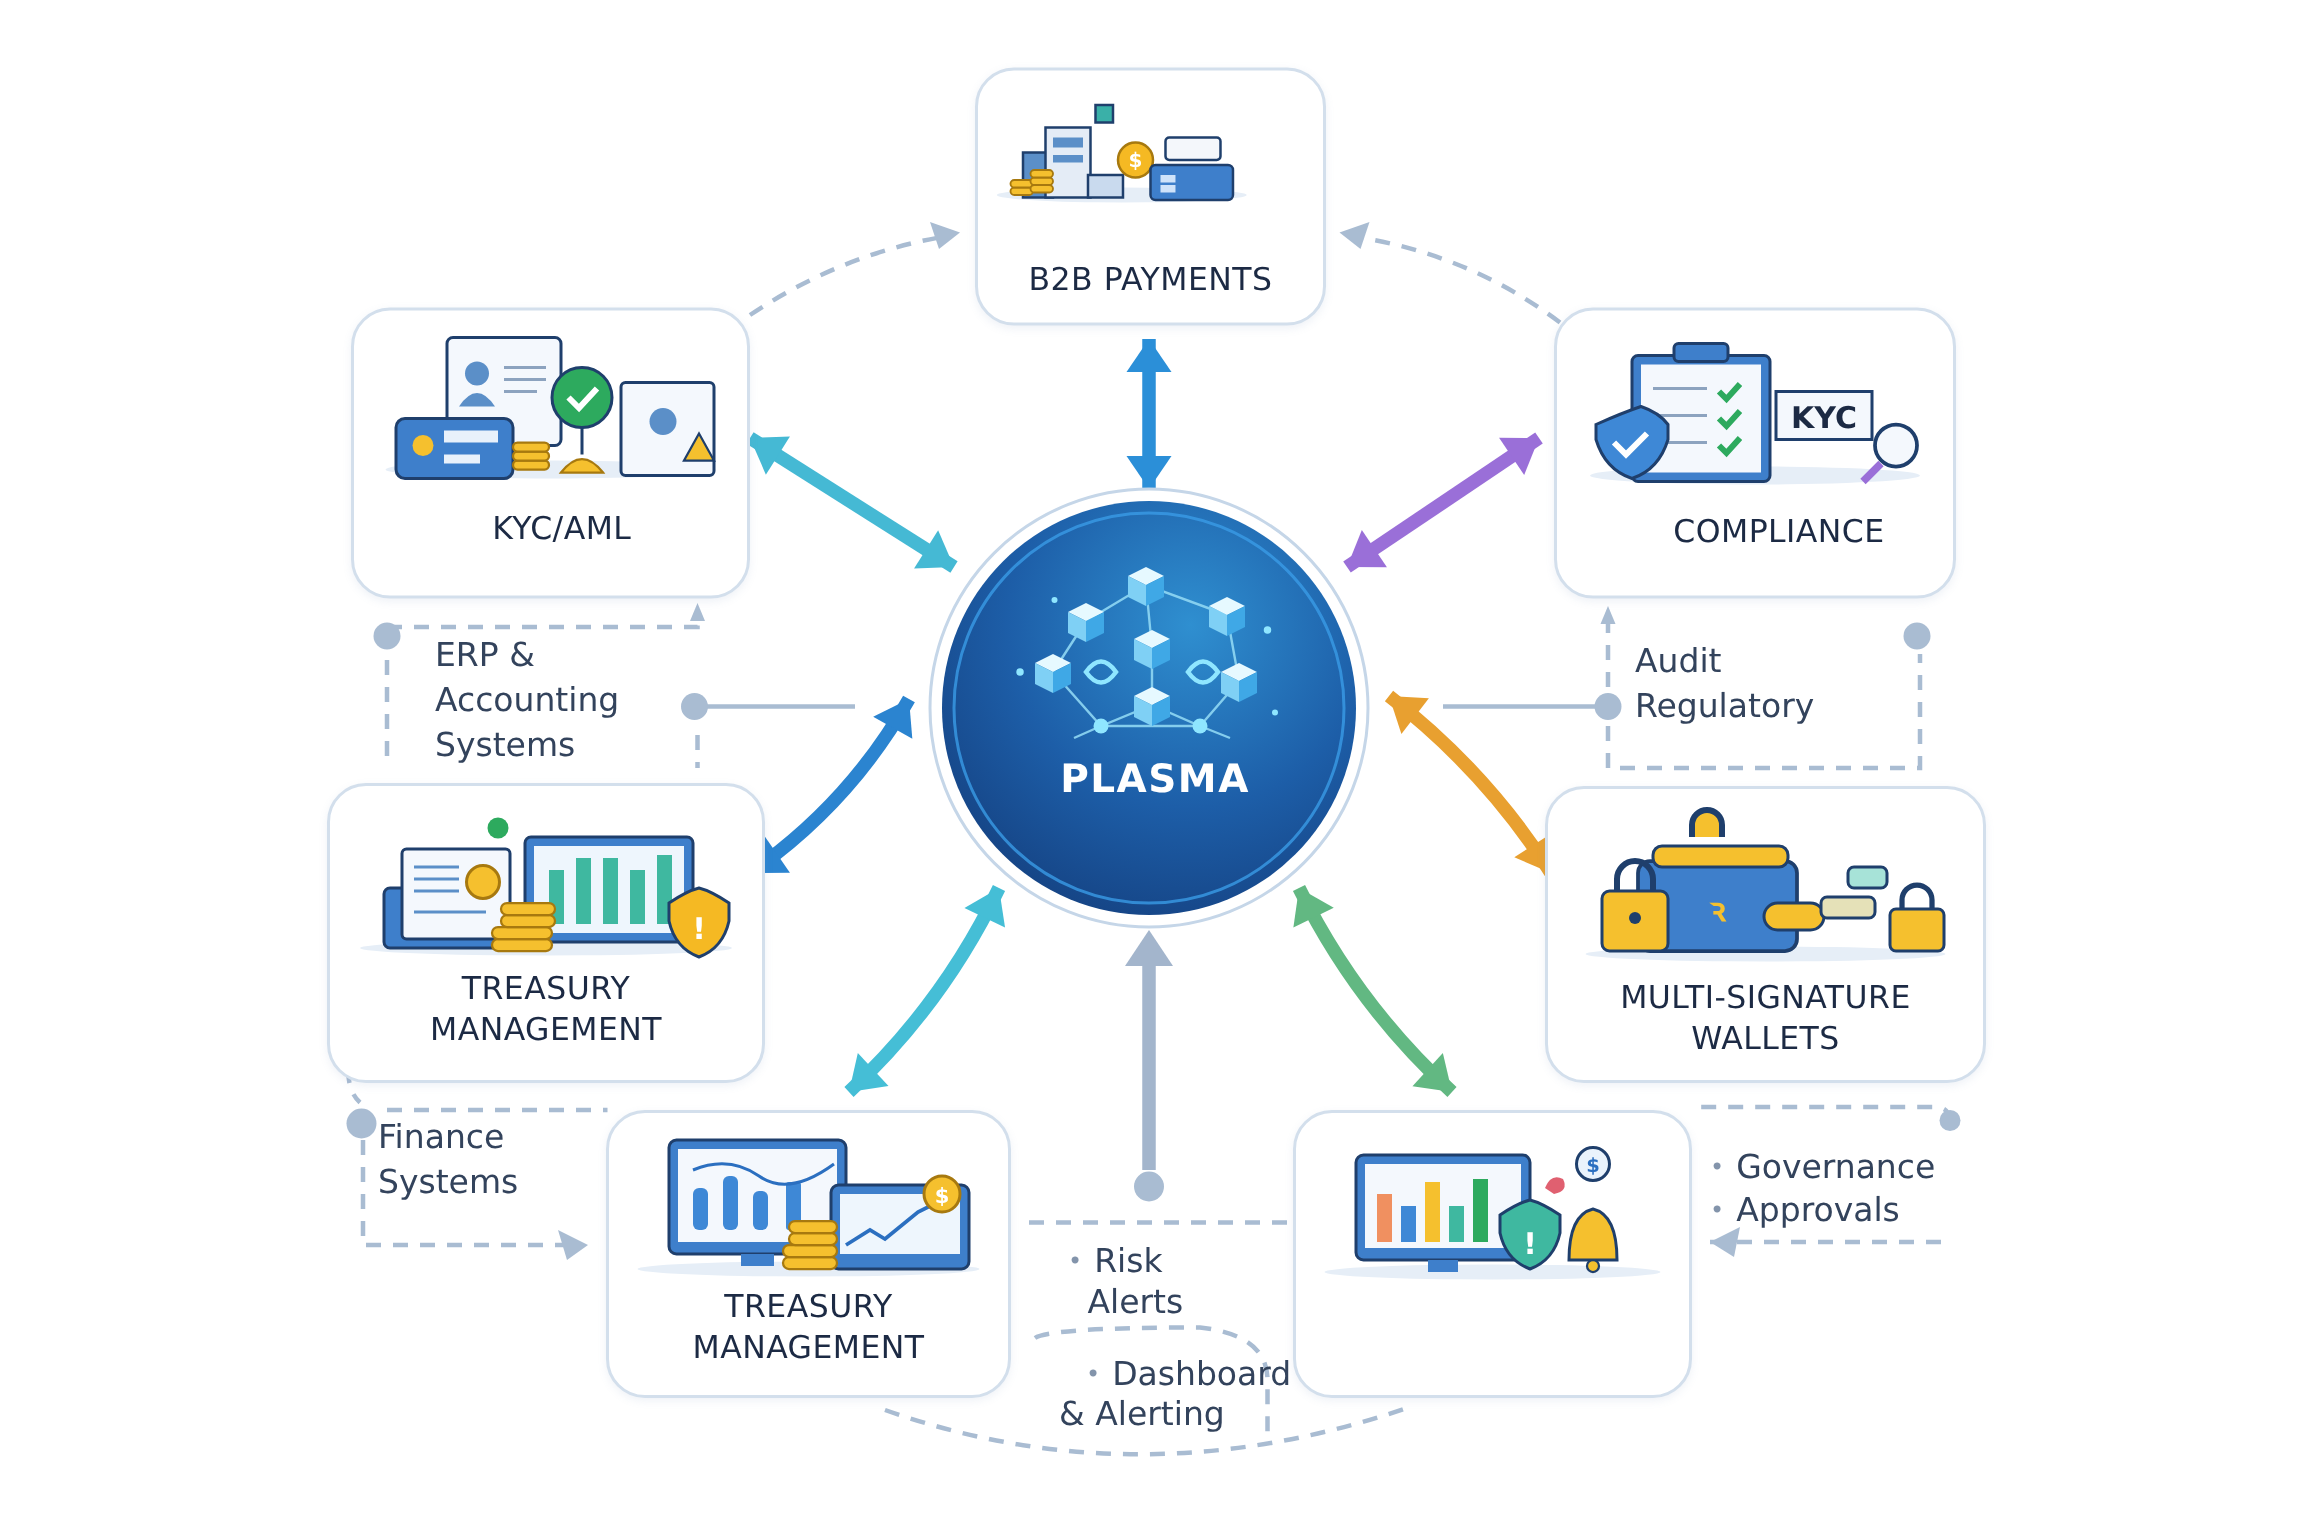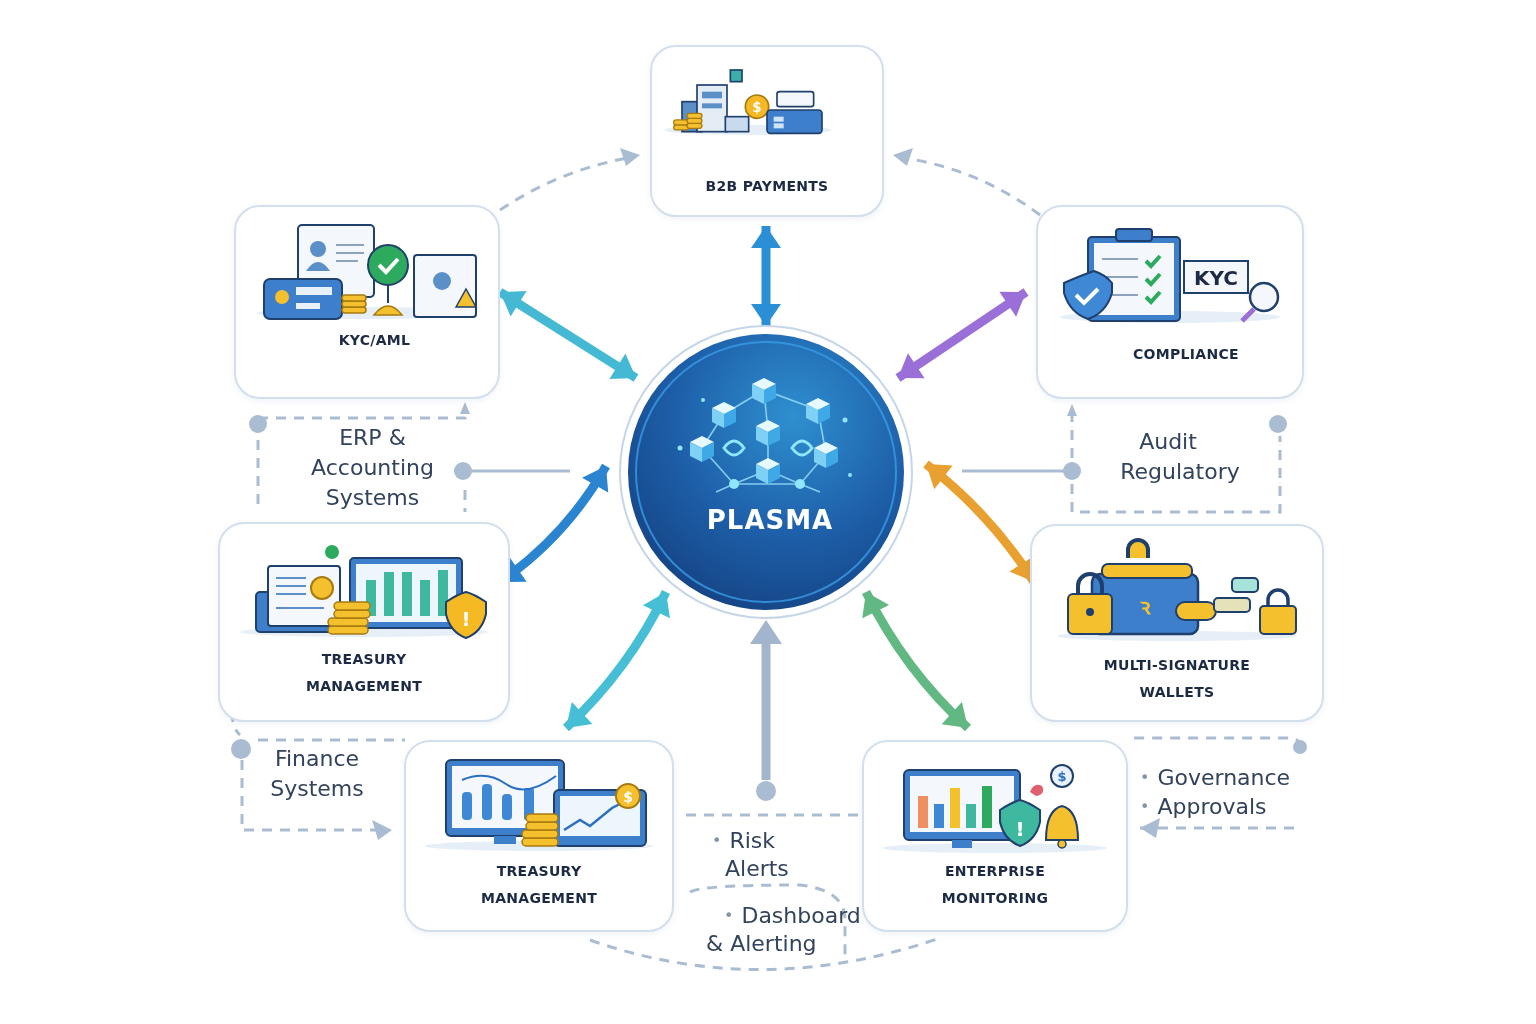--- a/index.html
+++ b/index.html
@@ -1,21 +1,21 @@
 <!DOCTYPE html>
 <html><head>
 <meta charset="utf-8">
 <style>
   html,body{margin:0;padding:0;background:#ffffff;}
   body{width:1536px;height:1024px;position:relative;overflow:hidden;font-family:"DejaVu Sans","Liberation Sans",sans-serif;color:#1c2a44;}
   #diagram{position:absolute;left:0;top:0;width:1536px;height:1024px;}
   .card{position:absolute;background:#ffffff;border:2px solid #d3dfec;border-radius:26px;box-shadow:0 2px 6px rgba(120,150,190,.12);}
   .card .illus{position:absolute;left:0;right:0;top:8px;height:120px;}
-  .card .title{position:absolute;left:0;right:0;text-align:center;font-weight:bold;font-size:14px;line-height:27px;color:#1c2a44;letter-spacing:.3px;}
-  .note{position:absolute;font-size:22px;line-height:30px;color:#33435c;text-align:center;}
+  .card .title{position:absolute;left:0;right:0;text-align:center;font-weight:normal;font-size:21px;line-height:27px;color:#1c2a44;letter-spacing:.3px;}
+  .note{position:absolute;font-size:22px;line-height:30px;color:#33435c;text-align:left;}
   .bul{position:absolute;font-size:22px;line-height:30px;color:#33435c;white-space:nowrap;}
   .bul .dot{color:#8394ab;font-size:16px;margin-right:8px;vertical-align:2px;}
   #hub-title{position:absolute;left:625px;top:505px;width:290px;text-align:center;font-weight:bold;font-size:26px;color:#ffffff;letter-spacing:1px;}
 </style>
 </head>
 <body>
 
 <svg id="diagram" viewBox="0 0 1536 1024" xmlns="http://www.w3.org/2000/svg">
   <defs>
     <radialGradient id="hubGrad" cx="0.6" cy="0.3" r="0.8">
@@ -199,21 +199,21 @@
         <rect x="106" y="80" width="24" height="6" rx="3"></rect>
       </g>
     <circle cx="152" cy="50" r="20" fill="#2daa5e" stroke="#1f3f6c" stroke-width="2"></circle>
     <path d="M143 50 l7 7 l12 -13" stroke="#fff" stroke-width="4" fill="none"></path>
     <line x1="152" y1="70" x2="152" y2="88" stroke="#1f3f6c" stroke-width="2"></line>
     <path d="M138 100 q14 -18 28 0z" fill="#f5c02e" stroke="#a7790f" stroke-width="1.5"></path>
     <rect x="178" y="40" width="62" height="62" rx="3" fill="#f4f8fd" stroke="#1f3f6c" stroke-width="2"></rect>
     <circle cx="206" cy="66" r="9" fill="#5b8fc8"></circle>
     <path d="M220 92 l10 -18 l10 18z" fill="#f5c02e" stroke="#1f3f6c" stroke-width="1.5"></path>
   </svg>
-  <div class="title" style="top:120px;margin-left:15px;">
+  <div class="title" style="top:132px;margin-left:15px;">
     <div>KYC/AML</div>
   </div>
 </div>
 
 <div class="card" style="left:1036px;top:205px;width:264px;height:190px;">
   <svg class="illus" viewBox="0 0 264 110" style="height:110px;">
     <ellipse cx="132" cy="102" rx="110" ry="6" fill="#e6eef7"></ellipse>
     <rect x="50" y="22" width="92" height="84" rx="4" fill="#3e7fcb" stroke="#1f3f6c" stroke-width="2"></rect>
     <rect x="56" y="28" width="80" height="72" fill="#f4f8fd"></rect>
     <rect x="78" y="14" width="36" height="12" rx="3" fill="#3e7fcb" stroke="#1f3f6c" stroke-width="2"></rect>
@@ -341,24 +341,20 @@
       </g>
     <rect x="88" y="90" width="20" height="8" fill="#3e7fcb"></rect>
     <path d="M136 60 q12 -8 20 -10 q8 2 20 10 v12 q-4 18 -20 24 q-16 -6 -20 -24z" fill="#3fb8a0" stroke="#1f3f6c" stroke-width="2"></path>
     <text x="156" y="86" font-size="20" font-weight="bold" text-anchor="middle" fill="#fff">!</text>
     <circle cx="198" cy="26" r="11" fill="#eaf3fc" stroke="#1f3f6c" stroke-width="2"></circle>
     <text x="198" y="31" font-size="13" font-weight="bold" text-anchor="middle" fill="#2b6fc0">$</text>
     <path d="M182 90 q0 -30 16 -34 q16 4 16 34z" fill="#f5c02e" stroke="#1f3f6c" stroke-width="2"></path>
     <circle cx="198" cy="94" r="4" fill="#f5c02e" stroke="#1f3f6c" stroke-width="1.5"></circle>
     <path d="M166 42 q4 -10 12 -6 q4 8 -6 10z" fill="#e06070"></path>
   </svg>
-  <div class="title" style="top:116px;">
-    <div>ENTERPRISE</div>
-    <div>MONITORING</div>
-  </div>
 </div>
 
 <div class="note" style="left:290px;top:423px;width:165px;">
   <div>ERP &amp;</div>
   <div>Accounting</div>
   <div>Systems</div>
 </div>
 <div class="note" style="left:1090px;top:427px;width:180px;">
   <div style="margin-right:24px;">Audit</div>
   <div>Regulatory</div>

